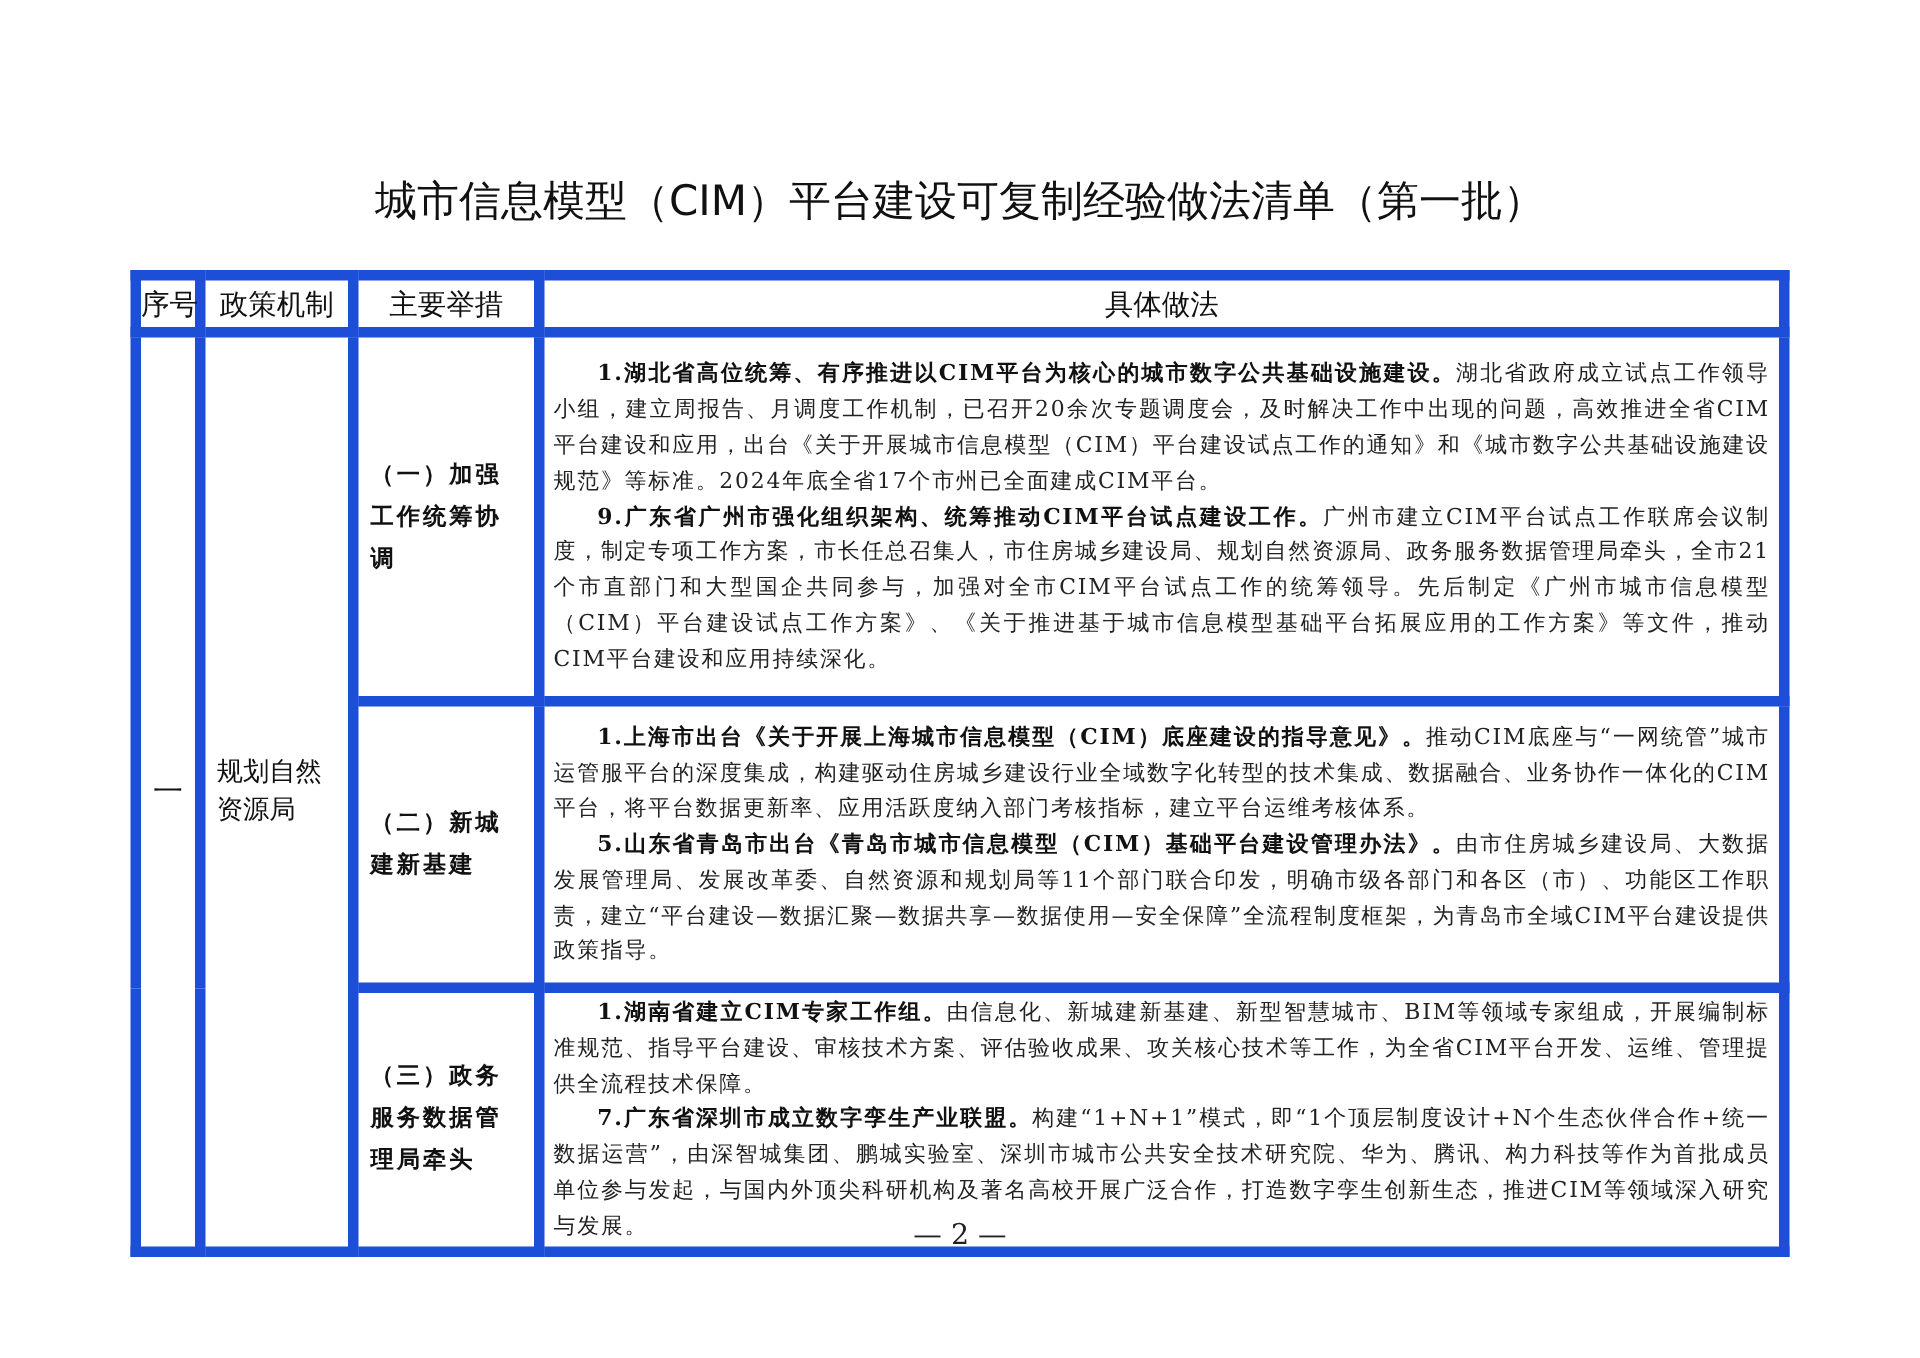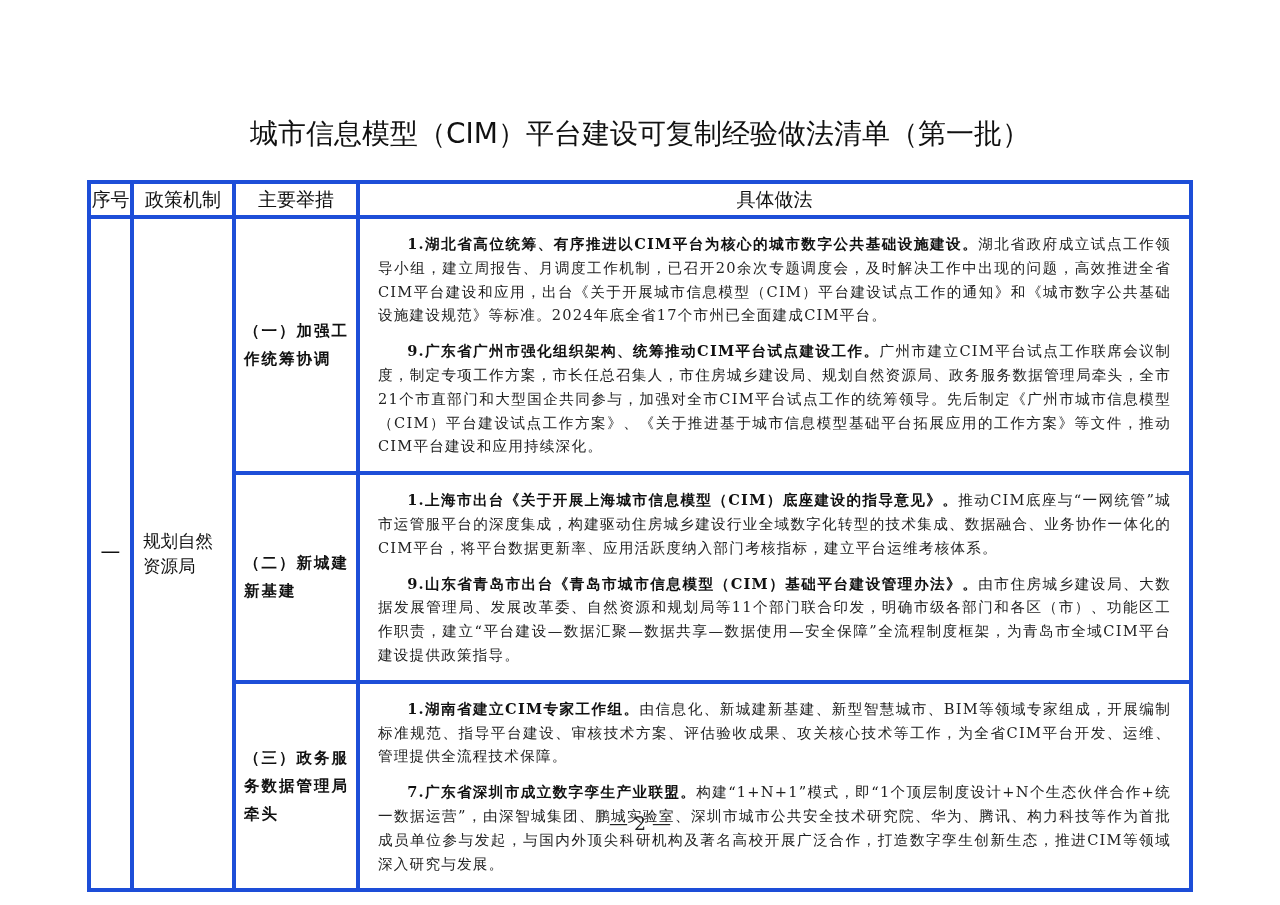--- a/index.html
+++ b/index.html
@@ -28,21 +28,21 @@
     }
     table.grid {
       position: absolute;
       left: 87px;
       top: 180px;
       width: 1106px;
       border-collapse: collapse;
       table-layout: fixed;
     }
     table.grid td, table.grid th {
-      border: 4px solid #1d4ed8;
+      border: 7px solid #1d4ed8;
       padding: 0;
       vertical-align: middle;
     }
     table.grid th {
       height: 31px;
       font-family: "DejaVu Sans", sans-serif;
       font-weight: normal;
       font-size: 19px;
       text-align: center;
       color: #111;
@@ -57,39 +57,39 @@
       font-family: "DejaVu Sans", sans-serif;
       font-size: 20px;
     }
     .policy-cell {
       text-align: center;
       font-family: "DejaVu Sans", sans-serif;
       font-size: 17.5px;
       line-height: 25px;
     }
     .measure-cell {
-      font-family: Liberation Serif, serif;
+      font-family: Liberation Mono, monospace;
       font-size: 15.5px;
       line-height: 28px;
       padding: 0 6px 0 8px !important;
       letter-spacing: 2px;
       font-weight: bold;
     }
     .detail-cell {
       font-family: "DejaVu Serif", serif;
       font-size: 14.6px;
       line-height: 23.8px;
       padding: 1px 6px 1px 6px !important;
       text-align: justify;
       letter-spacing: 1.2px;
       color: #222;
     }
     .para {
       text-indent: 2em;
-      margin: 12px;
+      margin: 0;
     }
     .para b {
       font-weight: bold;
       color: #111;
     }
     .page-number {
       position: absolute;
       left: 0;
       top: 812px;
       width: 1280px;
@@ -128,21 +128,21 @@
       <td class="measure-cell">（一）加强工作统筹协调</td>
       <td class="detail-cell">
         <p class="para"><b>1.湖北省高位统筹、有序推进以CIM平台为核心的城市数字公共基础设施建设。</b><span>湖北省政府成立试点工作领导小组，建立周报告、月调度工作机制，已召开20余次专题调度会，及时解决工作中出现的问题，高效推进全省CIM平台建设和应用，出台《关于开展城市信息模型（CIM）平台建设试点工作的通知》和《城市数字公共基础设施建设规范》等标准。2024年底全省17个市州已全面建成CIM平台。</span></p>
         <p class="para"><b>9.广东省广州市强化组织架构、统筹推动CIM平台试点建设工作。</b><span>广州市建立CIM平台试点工作联席会议制度，制定专项工作方案，市长任总召集人，市住房城乡建设局、规划自然资源局、政务服务数据管理局牵头，全市21个市直部门和大型国企共同参与，加强对全市CIM平台试点工作的统筹领导。先后制定《广州市城市信息模型（CIM）平台建设试点工作方案》、《关于推进基于城市信息模型基础平台拓展应用的工作方案》等文件，推动CIM平台建设和应用持续深化。</span></p>
       </td>
     </tr>
     <tr style="height:191px;">
       <td class="measure-cell">（二）新城建新基建</td>
       <td class="detail-cell">
         <p class="para"><b>1.上海市出台《关于开展上海城市信息模型（CIM）底座建设的指导意见》。</b><span>推动CIM底座与“一网统管”城市运管服平台的深度集成，构建驱动住房城乡建设行业全域数字化转型的技术集成、数据融合、业务协作一体化的CIM平台，将平台数据更新率、应用活跃度纳入部门考核指标，建立平台运维考核体系。</span></p>
-        <p class="para"><b>9.山东省青岛市出台《青岛市城市信息模型（CIM）基础平台建设管理办法》。</b><span>由市住房城乡建设局、大数据发展管理局、发展改革委、自然资源和规划局等11个部门联合印发，明确市级各部门和各区（市）、功能区工作职责，建立“平台建设—数据汇聚—数据共享—数据使用—安全保障”全流程制度框架，为青岛市全域CIM平台建设提供政策指导。</span></p>
+        <p class="para"><b>5.山东省青岛市出台《青岛市城市信息模型（CIM）基础平台建设管理办法》。</b><span>由市住房城乡建设局、大数据发展管理局、发展改革委、自然资源和规划局等11个部门联合印发，明确市级各部门和各区（市）、功能区工作职责，建立“平台建设—数据汇聚—数据共享—数据使用—安全保障”全流程制度框架，为青岛市全域CIM平台建设提供政策指导。</span></p>
       </td>
     </tr>
     <tr style="height:166px;">
       <td class="measure-cell">（三）政务服务数据管理局牵头</td>
       <td class="detail-cell">
         <p class="para"><b>1.湖南省建立CIM专家工作组。</b><span>由信息化、新城建新基建、新型智慧城市、BIM等领域专家组成，开展编制标准规范、指导平台建设、审核技术方案、评估验收成果、攻关核心技术等工作，为全省CIM平台开发、运维、管理提供全流程技术保障。</span></p>
         <p class="para"><b>7.广东省深圳市成立数字孪生产业联盟。</b><span>构建“1+N+1”模式，即“1个顶层制度设计+N个生态伙伴合作+统一数据运营”，由深智城集团、鹏城实验室、深圳市城市公共安全技术研究院、华为、腾讯、构力科技等作为首批成员单位参与发起，与国内外顶尖科研机构及著名高校开展广泛合作，打造数字孪生创新生态，推进CIM等领域深入研究与发展。</span></p>
       </td>
     </tr>
   </tbody>

